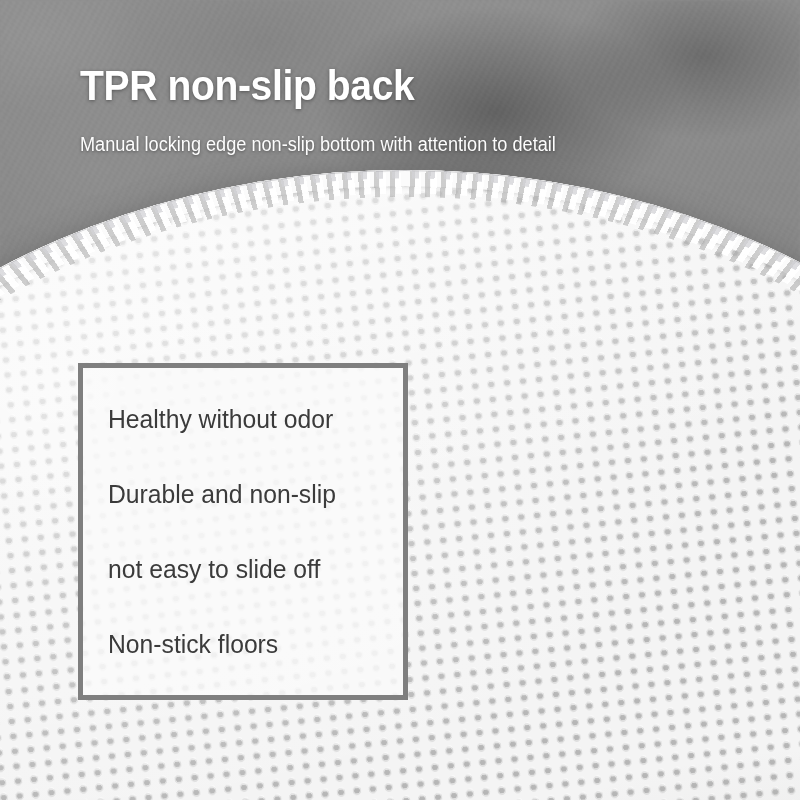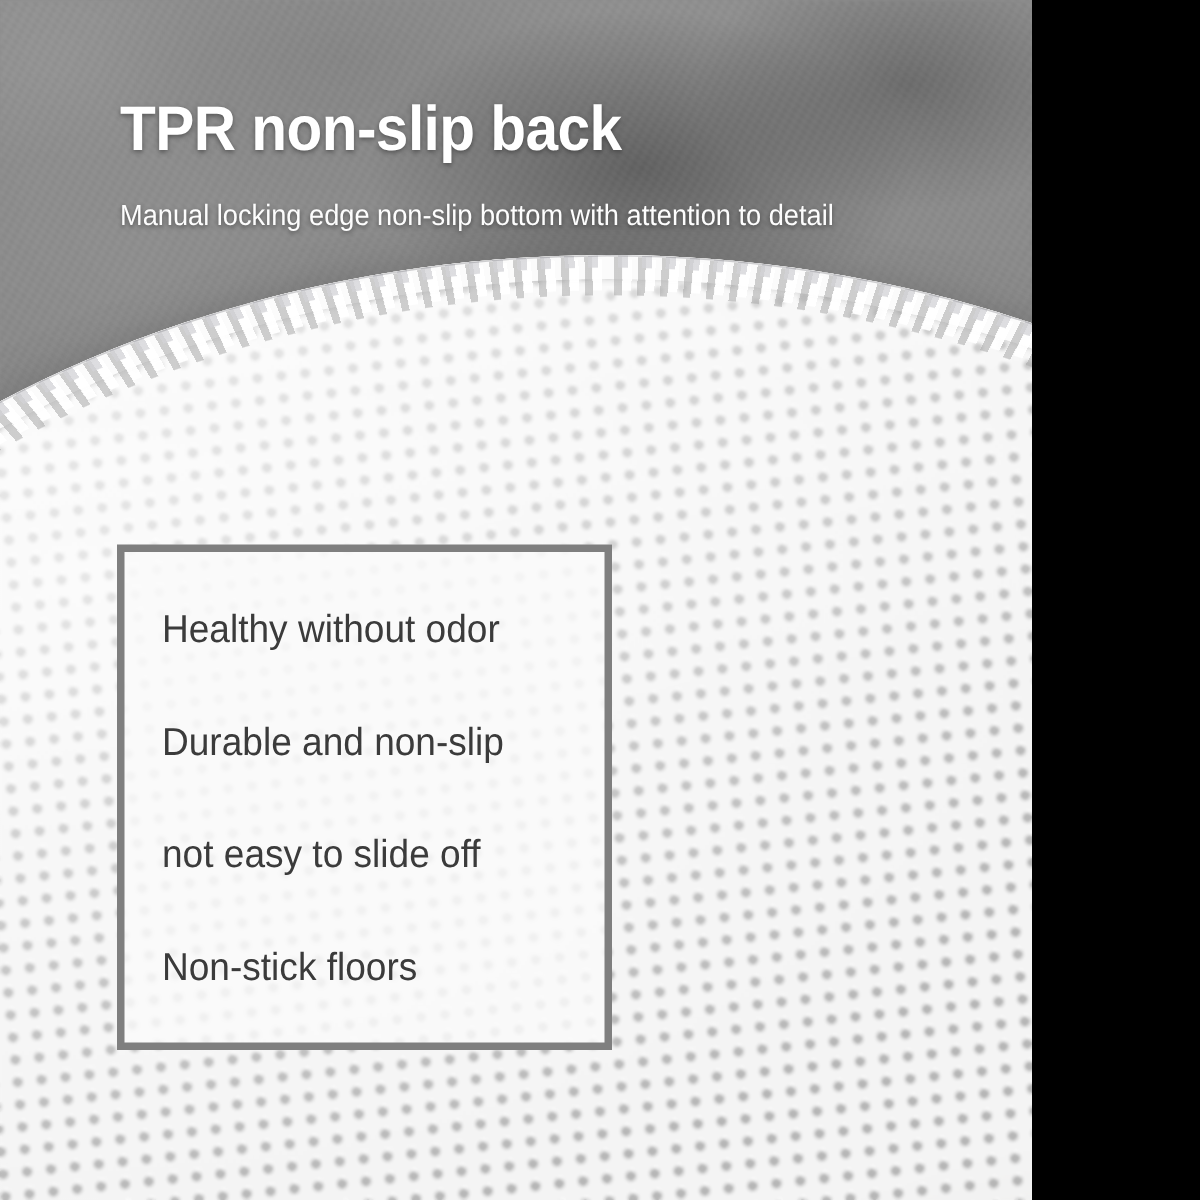--- a/index.html
+++ b/index.html
@@ -3,21 +3,21 @@
 <meta charset="utf-8">
 <title>TPR non-slip back</title>
 <style>
   html, body {
     margin: 0;
     padding: 0;
     background: #000;
   }
   #stage {
     position: relative;
-    width: 688px;
+    width: 800px;
     height: 800px;
     overflow: hidden;
     font-family: "Liberation Sans", sans-serif;
     background: #8e8e8e;
   }
 
   
   .backdrop {
     position: absolute;
     inset: 0;

